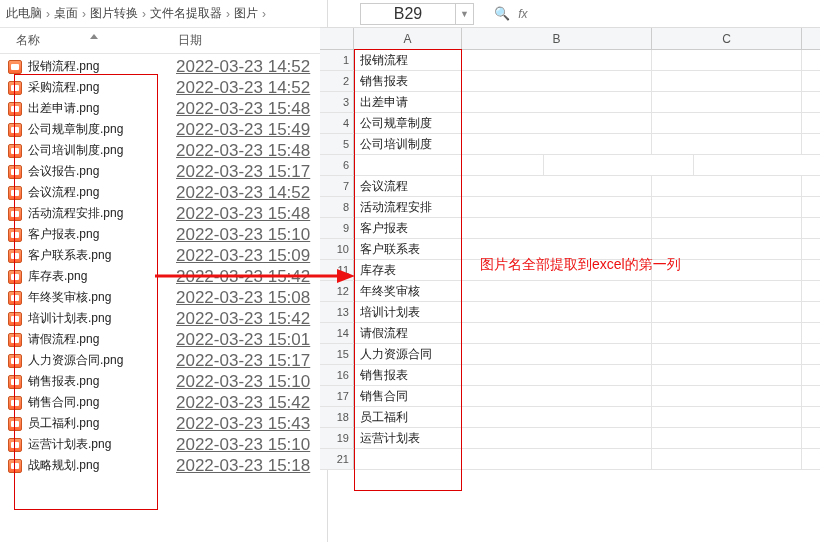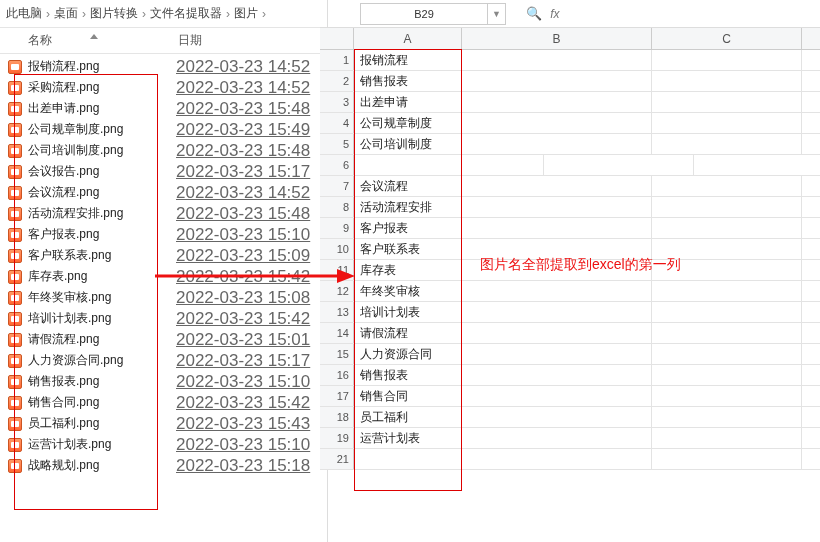--- a/index.html
+++ b/index.html
@@ -37,21 +37,21 @@
     color: #888;
   }
   .explorer-header {
     display: flex;
     height: 26px;
     border-bottom: 1px solid #e5e5e5;
     align-items: center;
     color: #555;
     font-size: 12px;
   }
-  .col-name-h { width: 170px; padding-left: 28px; position: relative; }
+  .col-name-h { width: 170px; padding-left: 16px; position: relative; }
   .col-date-h { flex: 1; padding-left: 8px; }
   .sort-caret {
     position: absolute;
     left: 90px;
     top: 2px;
     width: 0; height: 0;
     border-left: 4px solid transparent;
     border-right: 4px solid transparent;
     border-bottom: 5px solid #888;
   }
@@ -98,25 +98,25 @@
     left: 320px; top: 0;
     width: 500px; height: 542px;
   }
   .sheet-top {
     height: 28px;
     display: flex;
     align-items: center;
     border-bottom: 1px solid #ddd;
   }
   .cellref-input {
-    height: 22px; width: 128px;
+    height: 22px; width: 96px;
     margin-left: 40px;
     border: 1px solid #ccc;
     background: #fff;
-    font-size: 11px;
+    font-size: 16px;
     padding: 0 6px;
     display: flex; align-items: center; justify-content: center;
     color: #333;
   }
   .dropdown-btn {
     width: 18px; height: 22px;
     border: 1px solid #ccc; border-left: none;
     display: flex; align-items: center; justify-content: center;
     color: #888; font-size: 9px;
   }

